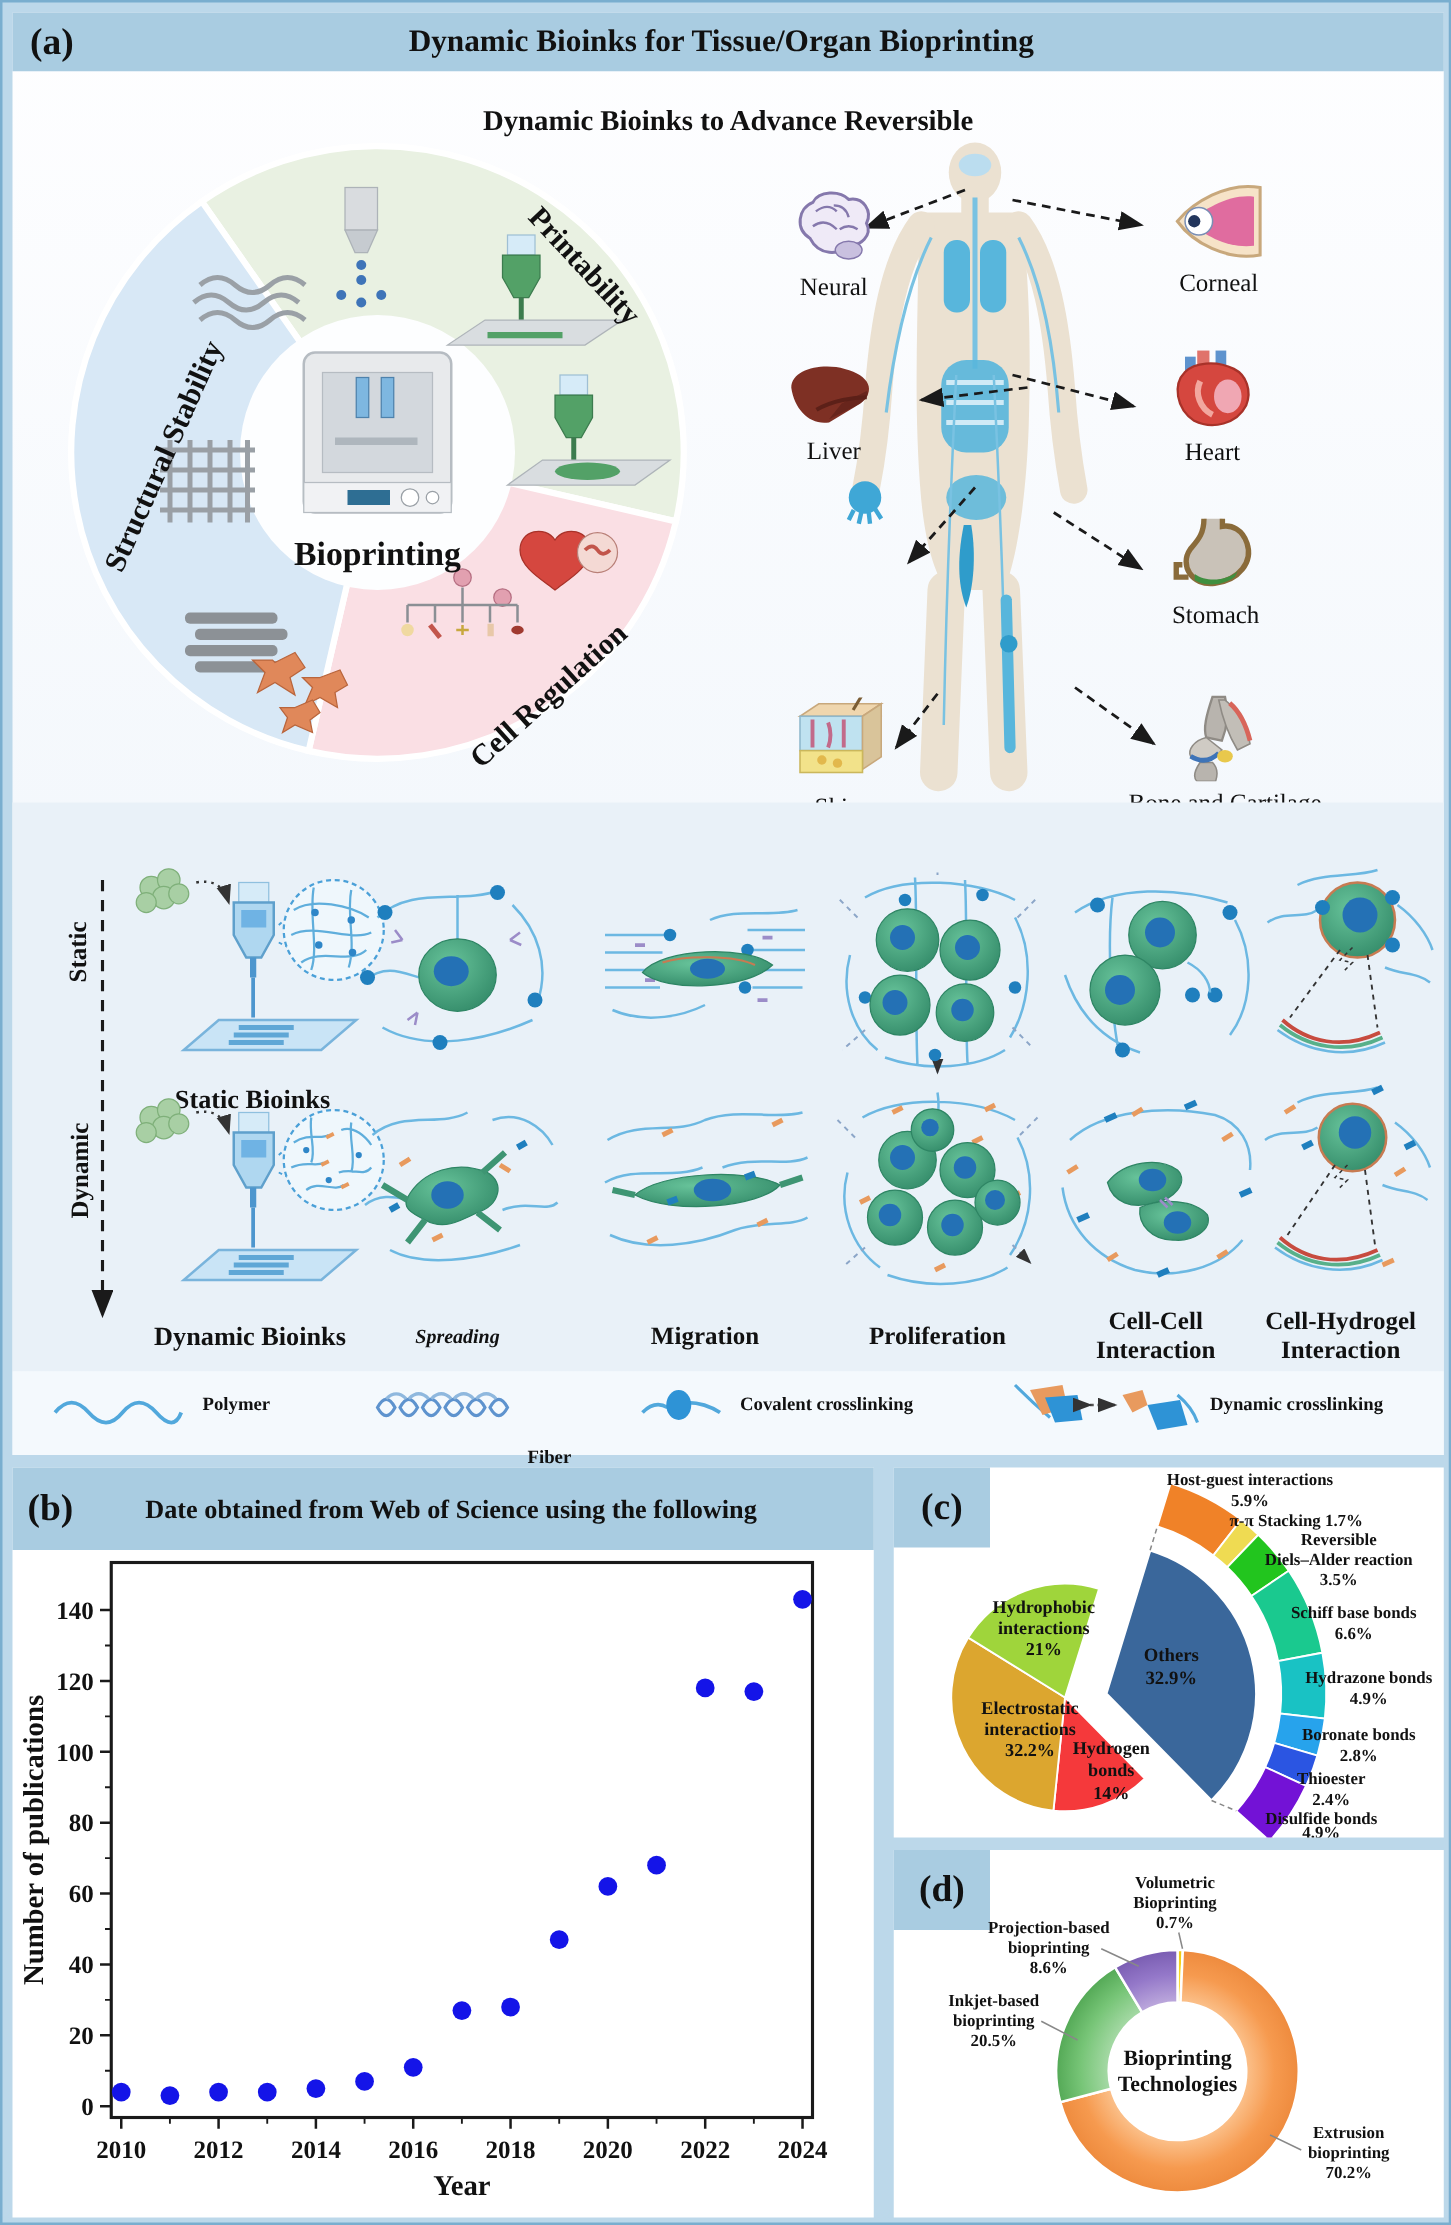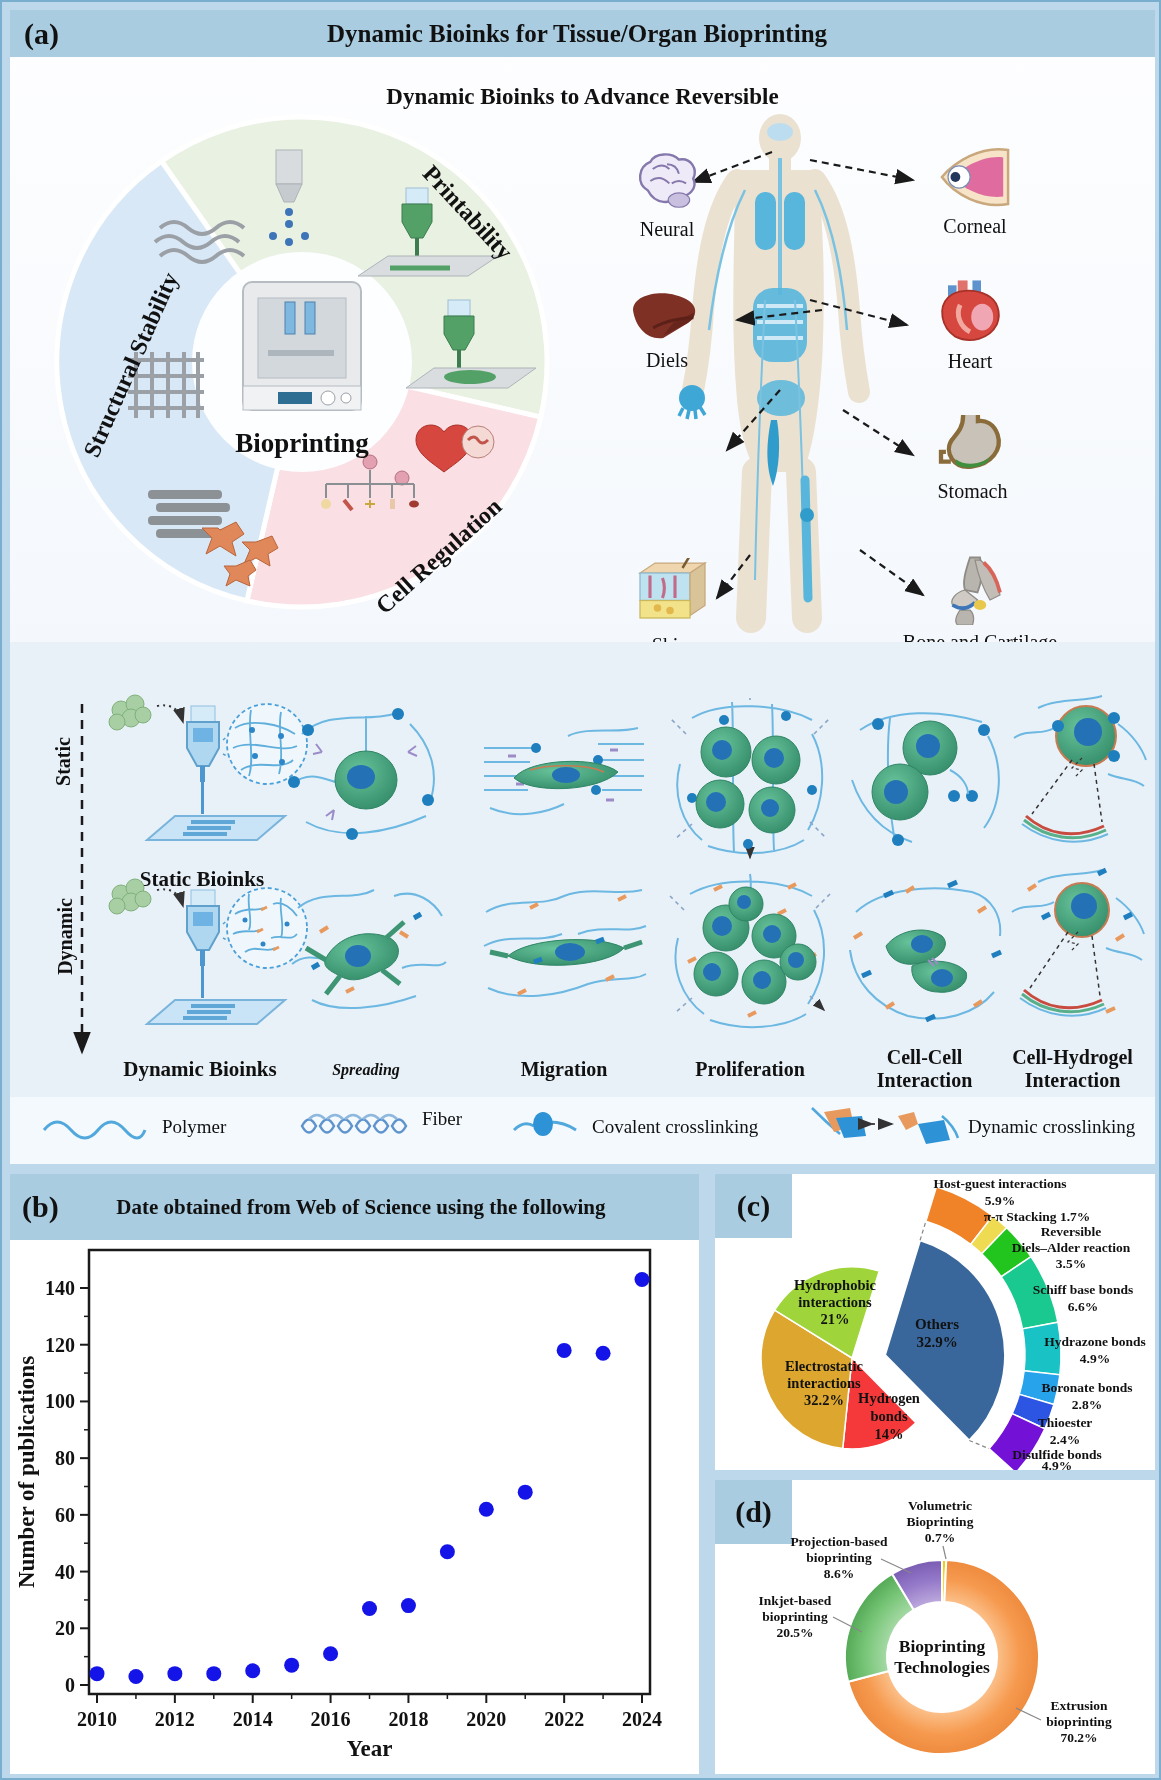--- a/index.html
+++ b/index.html
@@ -7,21 +7,21 @@
   .figure{position:relative;width:1161px;height:1780px;background:#BCD8EA;border:2px solid #79AECF;box-sizing:border-box;overflow:hidden;}
   .abs{position:absolute;}
   .panel{position:absolute;background:#fff;}
   .band{background:#A9CCE1;display:flex;align-items:center;}
   .tag{font-weight:bold;font-size:30px;color:#111;}
   .bigtitle{font-weight:bold;font-size:25px;color:#111;text-align:center;flex:1;}
   .subtitle{font-weight:bold;font-size:23px;color:#111;text-align:center;width:100%;}
   .organ{position:absolute;text-align:center;}
   .organ .olabel{font-weight:normal;font-size:20px;color:#111;margin-top:2px;white-space:nowrap;}
   .collabel{position:absolute;font-weight:bold;font-size:18px;color:#111;text-align:center;line-height:23px;}
-  .legend-label{position:absolute;font-weight:normal;font-size:19px;color:#111;white-space:nowrap;}
+  .legend-label{position:absolute;font-weight:bold;font-size:15px;color:#111;white-space:nowrap;}
   .rotlabel{position:absolute;font-weight:bold;font-size:20px;color:#111;transform:rotate(-90deg);transform-origin:center;white-space:nowrap;}
   .behav-bg{position:absolute;left:0;background:#E9F1F8;width:100%;}
   .legend-bg{position:absolute;left:0;background:#F4F9FD;width:100%;}
   svg text{font-family:"Liberation Serif","DejaVu Serif",serif;}
 </style>
 </head>
 <body>
 
 <svg width="0" height="0" style="position:absolute" aria-hidden="true">
   <defs>
@@ -187,21 +187,21 @@
         <circle cx="15" cy="26" r="4" fill="#23365C"></circle>
       </svg>
       <div class="olabel">Corneal</div>
     </div>
     <div class="organ" style="left:597px;top:275px;width:120px;">
       <svg width="78" height="58" viewBox="0 0 62 46">
         <path d="M4,20 C4,8 24,4 38,8 C54,12 58,22 48,30 L28,42 C16,44 6,34 4,20 Z" fill="#7E3024"></path>
         <path d="M20,34 C30,28 44,26 52,26" stroke="#5C2018" stroke-width="2.5" fill="none"></path>
         <path d="M28,40 L44,32 C52,28 54,24 52,22 L36,30 Z" fill="#5C2018" opacity="0.65"></path>
       </svg>
-      <div class="olabel">Diels</div>
+      <div class="olabel">Liver</div>
     </div>
     <div class="organ" style="left:905px;top:268px;width:110px;">
       <svg width="74" height="66" viewBox="0 0 60 54">
         <rect x="20" y="2" width="8" height="12" fill="#E0736B"></rect>
           <rect x="32" y="2" width="7" height="10" fill="#5E93CE"></rect>
         <rect x="12" y="6" width="7" height="10" fill="#5E93CE"></rect>
         <path d="M12,16 C4,24 6,40 18,48 C30,54 46,50 52,38 C56,28 52,18 44,14 C32,8 18,10 12,16 Z" fill="#D5473F" stroke="#A83229" stroke-width="1.5"></path>
         <path d="M22,22 C18,30 22,40 30,44" stroke="#F2A79F" stroke-width="4" fill="none"></path>
         <ellipse cx="40" cy="32" rx="9" ry="11" fill="#F4B8C8" opacity="0.85"></ellipse>
       </svg>
@@ -447,21 +447,21 @@
     <svg class="abs" style="left:30px;top:1104px;" width="110" height="28" viewBox="0 0 110 28">
       <path d="M4,16 q13,-16 27,0 t27,0 t27,0 t20,0" stroke="#51A8DC" stroke-width="3" fill="none"></path>
     </svg>
     <div class="legend-label" style="left:152px;top:1106px;">Polymer</div>
     <svg class="abs" style="left:288px;top:1100px;" width="112" height="32" viewBox="0 0 112 32">
       <g stroke="#5E93CE" stroke-width="2.5" fill="none">
         <path d="M4,16 q7,-13 14,0 q-7,13 -14,0 Z M22,16 q7,-13 14,0 q-7,13 -14,0 Z M40,16 q7,-13 14,0 q-7,13 -14,0 Z M58,16 q7,-13 14,0 q-7,13 -14,0 Z M76,16 q7,-13 14,0 q-7,13 -14,0 Z M94,16 q7,-13 14,0 q-7,13 -14,0 Z"></path>
         <path d="M11,9 q8,-8 16,0 M29,9 q8,-8 16,0 M47,9 q8,-8 16,0 M65,9 q8,-8 16,0 M83,9 q8,-8 16,0" stroke="#8FB8DE"></path>
       </g>
     </svg>
-    <div class="legend-label" style="left:412px;top:1098px;text-align:center;">Fiber</div>
+    <div class="legend-label" style="left:412px;top:1148px;text-align:center;">Fiber</div>
     <svg class="abs" style="left:500px;top:1100px;" width="70" height="32" viewBox="0 0 70 32">
       <path d="M4,20 q10,-10 20,-4 M40,12 q14,0 26,8" stroke="#51A8DC" stroke-width="3" fill="none"></path>
       <ellipse cx="33" cy="14" rx="10" ry="12" fill="#2E93D6"></ellipse>
     </svg>
     <div class="legend-label" style="left:582px;top:1106px;">Covalent crosslinking</div>
     <svg class="abs" style="left:800px;top:1092px;" width="150" height="48" viewBox="0 0 150 48">
       <path d="M2,6 q14,14 28,26" stroke="#51A8DC" stroke-width="2.5" fill="none"></path>
       <polygon points="14,10 40,6 44,24 24,30" fill="#E89A5E"></polygon>
       <polygon points="26,16 52,14 56,34 34,36" fill="#2E93D6"></polygon>
       <path d="M62,22 h20" stroke="#555" stroke-width="2" stroke-dasharray="3,3" marker-end="url(#arrs)" marker-start="url(#arrs)"></path>

